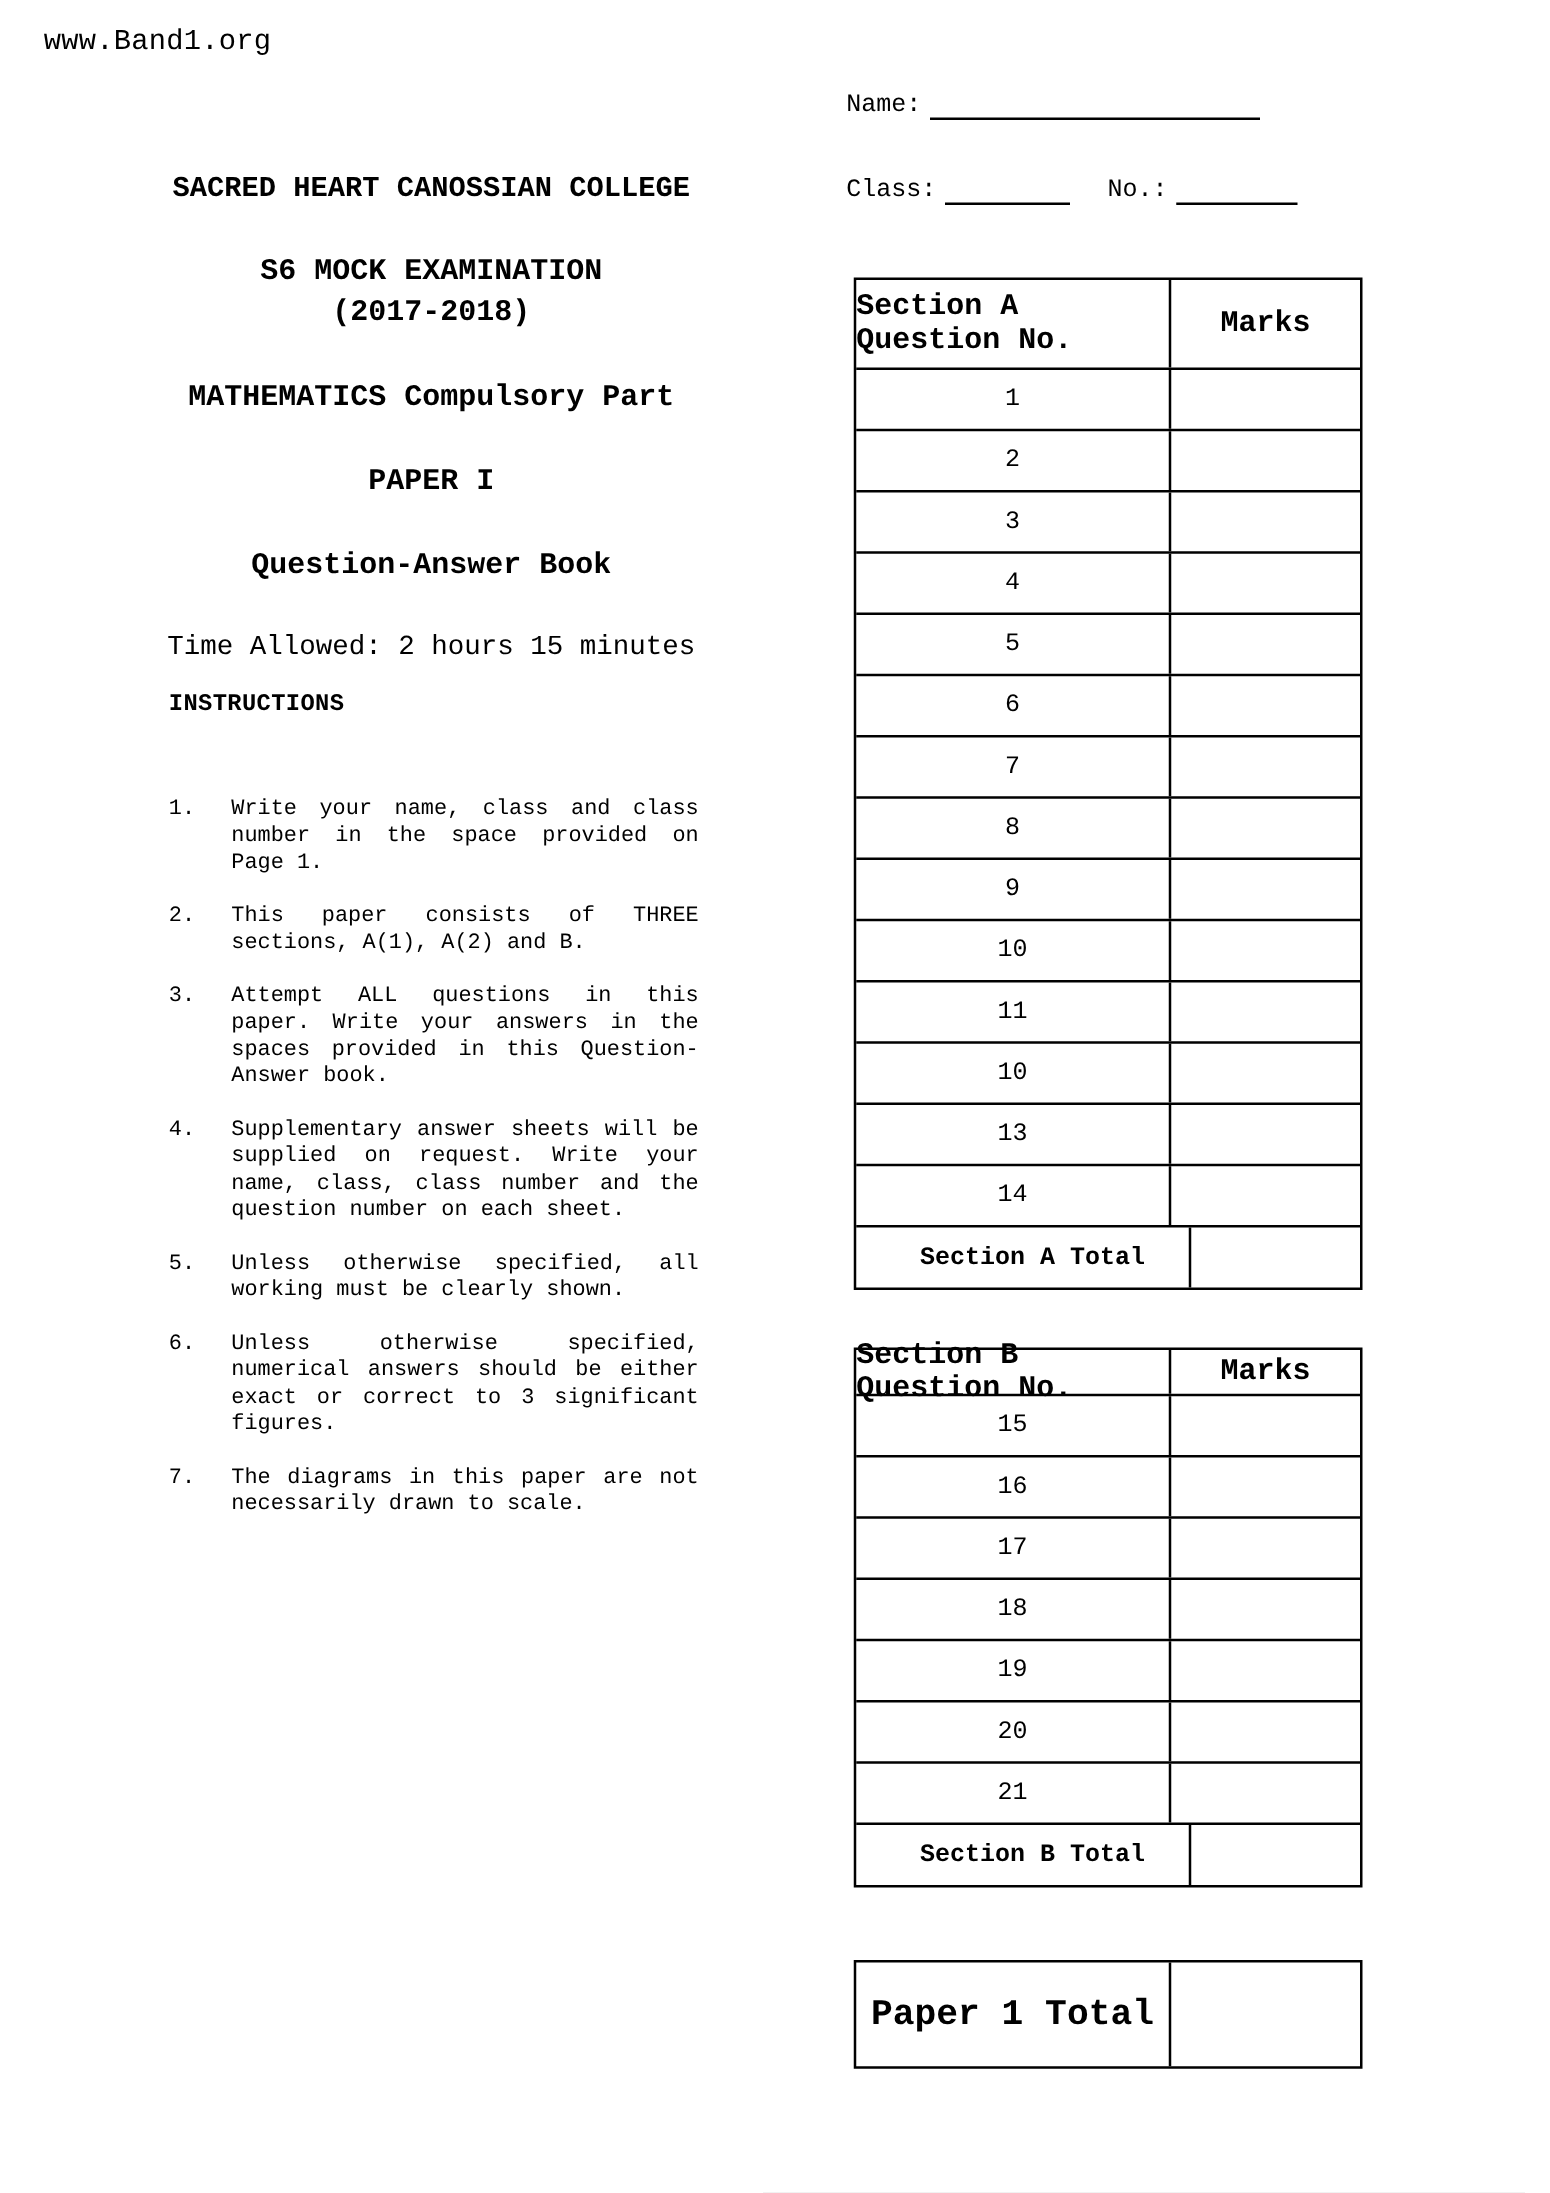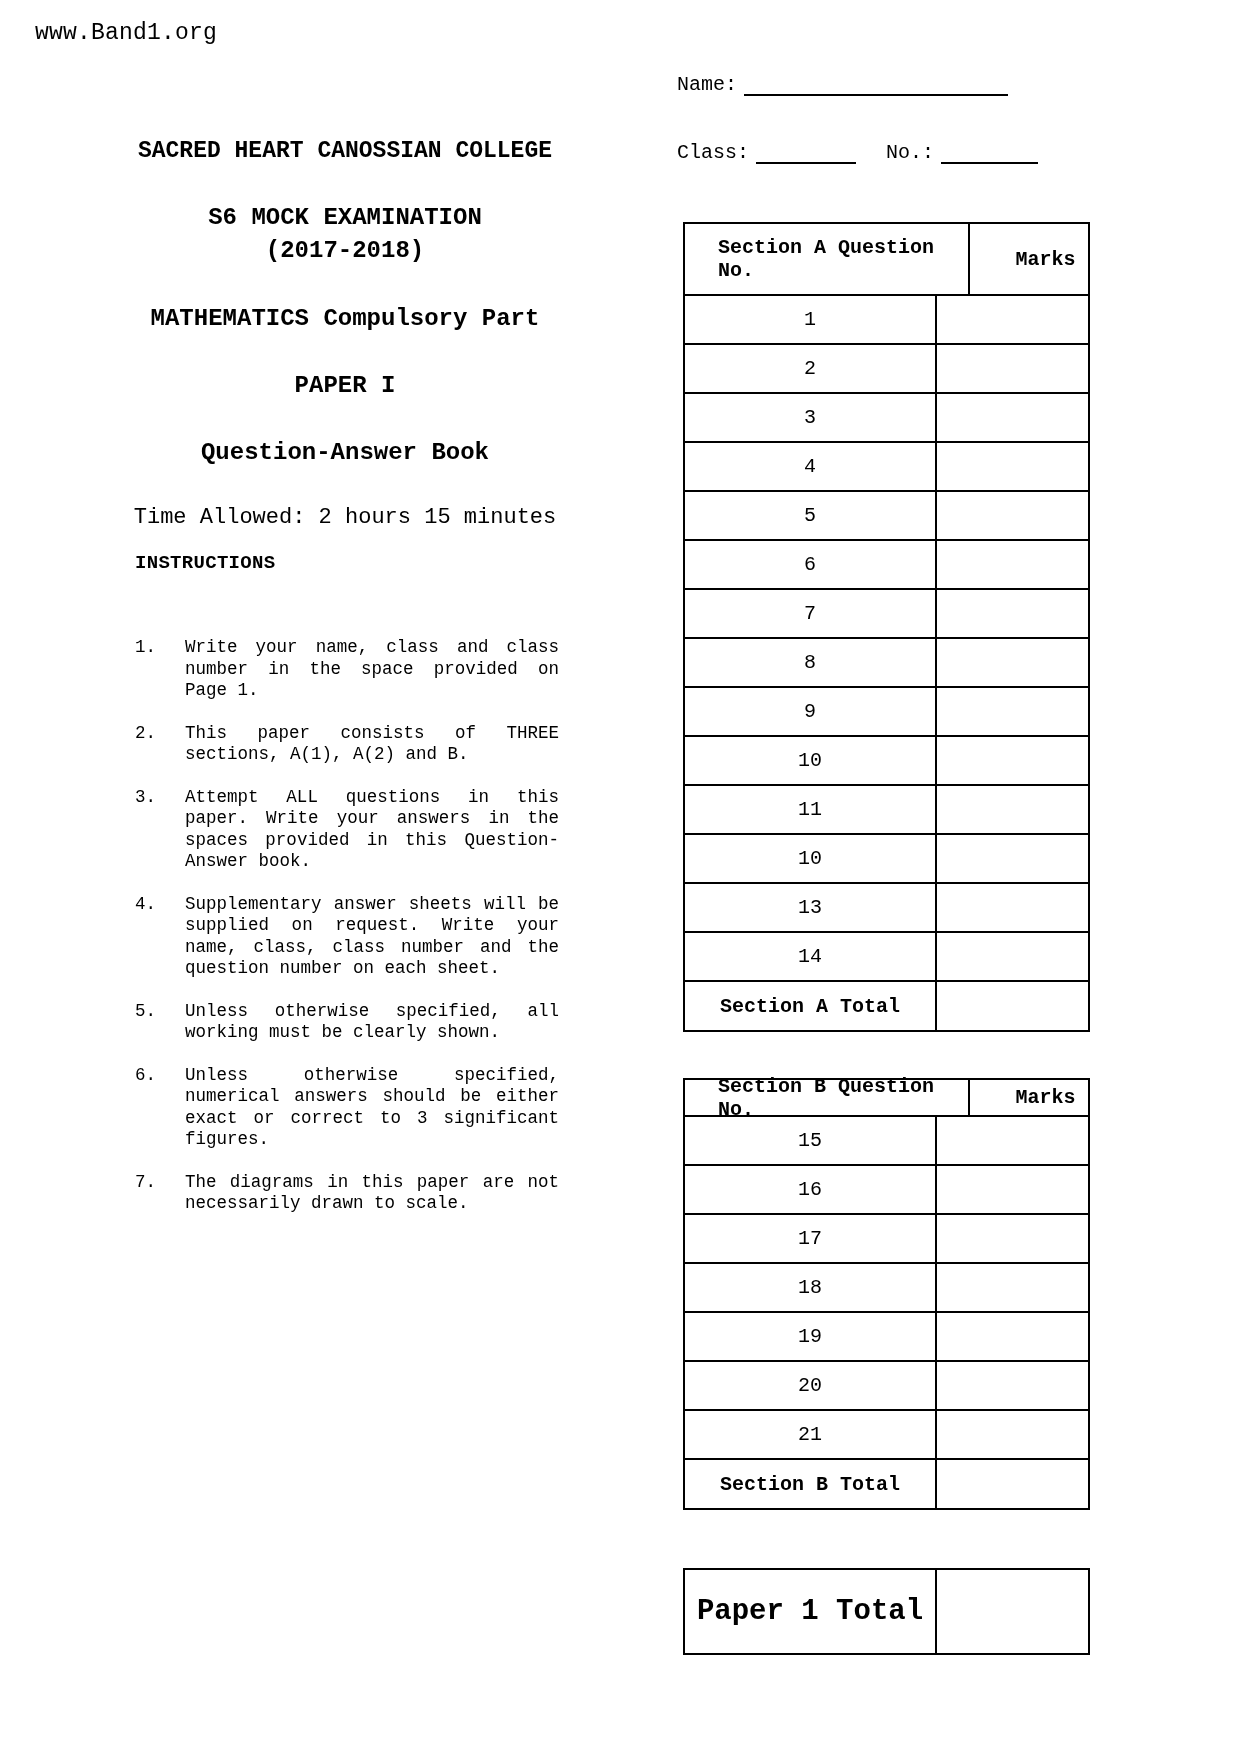--- a/index.html
+++ b/index.html
@@ -40,31 +40,31 @@
   .instr-item { display:grid; grid-template-columns:50px 374px; margin-bottom:21px; }
   .inum { text-align:left; }
   .itext { text-align:justify; }
 
   
   .score-table { left:683px; width:407px; border:2px solid #000; background:#fff; }
   .trow { display:flex; border-top:2px solid #000; }
   .trow.first { border-top:none; }
   .cq { width:252px; border-right:2px solid #000; display:flex; align-items:center; justify-content:center; }
   .cm { flex:1; }
-  .hq, .hm { font-weight:bold; font-size:20px; display:flex; align-items:center; justify-content:center;margin-left:33px; }
+  .hq, .hm { font-weight:bold; font-size:24px; display:flex; align-items:center; justify-content:center; }
   .hm { flex:1; }
   .rnum { font-size:20px; }
   .tot { font-weight:bold; font-size:20px; }
 
   .tbl-a { top:222px; }
   .tbl-b { top:1078px; }
   .hrow-a { height:70px; }
   .hrow-b { height:35px; }
   .qrow { height:49px; }
-  .totrow { height:50px; }
+  .totrow { height:50px;padding-left:16px; }
 
   .paper-box { left:683px; top:1568px; width:407px; height:87px; border:2px solid #000; display:flex; background:#fff; }
   .pq { width:252px; border-right:2px solid #000; display:flex; align-items:center; justify-content:center;
         font-weight:bold; font-size:29px; }
   .pm { flex:1; }
 </style>
 </head>
 <body>
 
 <div class="page">

